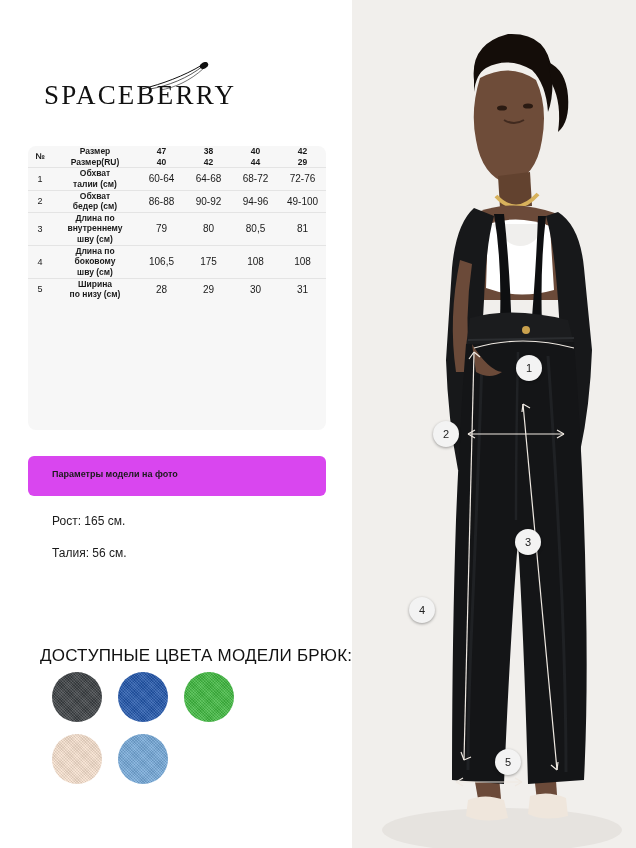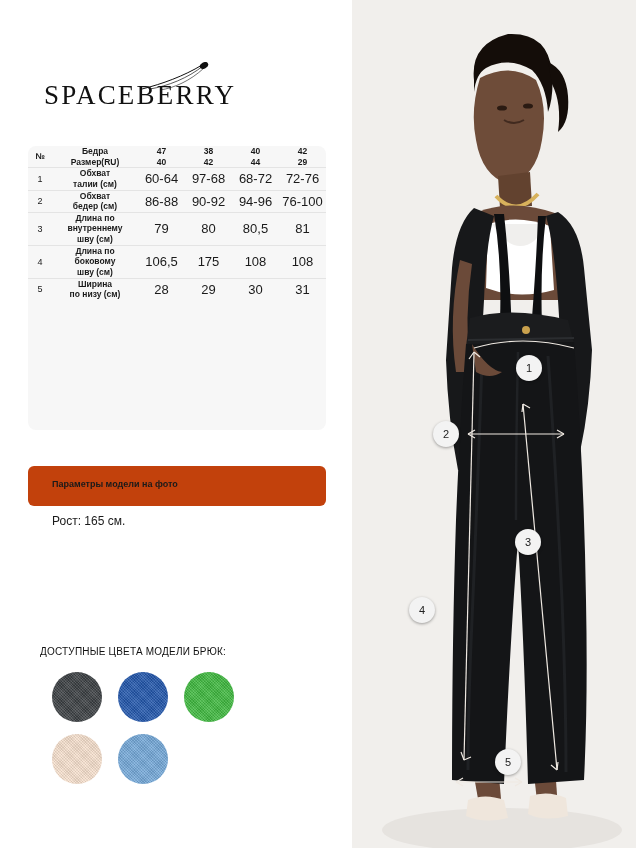--- a/index.html
+++ b/index.html
@@ -85,37 +85,37 @@
     font-weight: bold;
     font-size: 8.5px;
     line-height: 1.25;
     color: #1a1a1a;
   }
   .cell-num {
     font-size: 9px;
     color: #1a1a1a;
   }
   .cell-val {
-    font-size: 13px;
+    font-size: 10px;
     color: #1a1a1a;
   }
   .data-row td {
     padding-top: 9px;
     padding-bottom: 9px;
     border-top: 1px solid #e4e4e4;
   }
 
   
   .model-card {
     position: absolute;
     left: 28px;
-    top: 466px;
+    top: 456px;
     width: 298px;
     height: 40px;
-    background: #c2410c;
+    background: #d946ef;
     border-radius: 6px;
   }
   .model-card .mc-title {
     position: absolute;
     left: 24px;
     top: 13px;
     font-size: 9px;
     font-weight: bold;
     color: #1a1a1a;
   }
@@ -130,21 +130,21 @@
     color: #1a1a1a;
     margin-bottom: 18px;
     line-height: 1.2;
   }
 
   
   .colors-title {
     position: absolute;
     left: 40px;
     top: 646px;
-    font-size: 10px;
+    font-size: 17px;
     color: #111;
     letter-spacing: 0.2px;
     white-space: nowrap;
   }
   .swatches {
     position: absolute;
     left: 52px;
     top: 672px;
     width: 260px;
   }
@@ -208,52 +208,52 @@
       <ellipse cx="64" cy="3.5" rx="4.5" ry="3" fill="#111" transform="rotate(-28 64 3.5)"></ellipse>
     </svg>
     <div class="logo-text">SPACEBERRY</div>
   </div>
 
   <div class="table-card">
     <table class="size-table">
       <tbody>
           <tr class="hdr-row">
         <td class="col-num" rowspan="2"><span class="cell-label">№</span></td>
-        <td class="col-label"><span class="cell-label">Бедра</span></td>
+        <td class="col-label"><span class="cell-label">Размер</span></td>
         <td class="col-val"><span class="cell-label">47</span></td>
         <td class="col-val"><span class="cell-label">38</span></td>
         <td class="col-val"><span class="cell-label">40</span></td>
         <td class="col-val"><span class="cell-label">42</span></td>
       </tr>
       <tr class="hdr-row2">
         <td><span class="cell-label">Размер(RU)</span></td>
         <td><span class="cell-label">40</span></td>
         <td><span class="cell-label">42</span></td>
         <td><span class="cell-label">44</span></td>
         <td><span class="cell-label">29</span></td>
       </tr>
 
       <tr class="data-row">
         <td><span class="cell-num">1</span></td>
         <td><span class="cell-label">Обхват</span><br>
             <span class="cell-label">талии (см)</span></td>
         <td><span class="cell-val">60-64</span></td>
-        <td><span class="cell-val">97-68</span></td>
+        <td><span class="cell-val">64-68</span></td>
         <td><span class="cell-val">68-72</span></td>
         <td><span class="cell-val">72-76</span></td>
       </tr>
 
       <tr class="data-row">
         <td><span class="cell-num">2</span></td>
         <td><span class="cell-label">Обхват</span><br>
             <span class="cell-label">бедер (см)</span></td>
         <td><span class="cell-val">86-88</span></td>
         <td><span class="cell-val">90-92</span></td>
         <td><span class="cell-val">94-96</span></td>
-        <td><span class="cell-val">76-100</span></td>
+        <td><span class="cell-val">49-100</span></td>
       </tr>
 
       <tr class="data-row">
         <td><span class="cell-num">3</span></td>
         <td><span class="cell-label">Длина по</span><br>
             <span class="cell-label">внутреннему</span><br>
             <span class="cell-label">шву (см)</span></td>
         <td><span class="cell-val">79</span></td>
         <td><span class="cell-val">80</span></td>
         <td><span class="cell-val">80,5</span></td>
@@ -282,20 +282,21 @@
       </tr>
     </tbody>
       </table>
   </div>
 
   <div class="model-card">
     <div class="mc-title">Параметры модели на фото</div>
   </div>
   <div class="model-lines">
     <div class="model-line">Рост: 165 см.</div>
+    <div class="model-line">Талия: 56 см.</div>
   </div>
 
   <div class="colors-title">ДОСТУПНЫЕ ЦВЕТА МОДЕЛИ БРЮК:</div>
   <div class="swatches">
     <div class="swatch-row">
       <div class="swatch" style="background:#3b3f42">
           <div class="tex"></div>
         </div>
       <div class="swatch" style="background:#2256ab">
           <div class="tex"></div>

